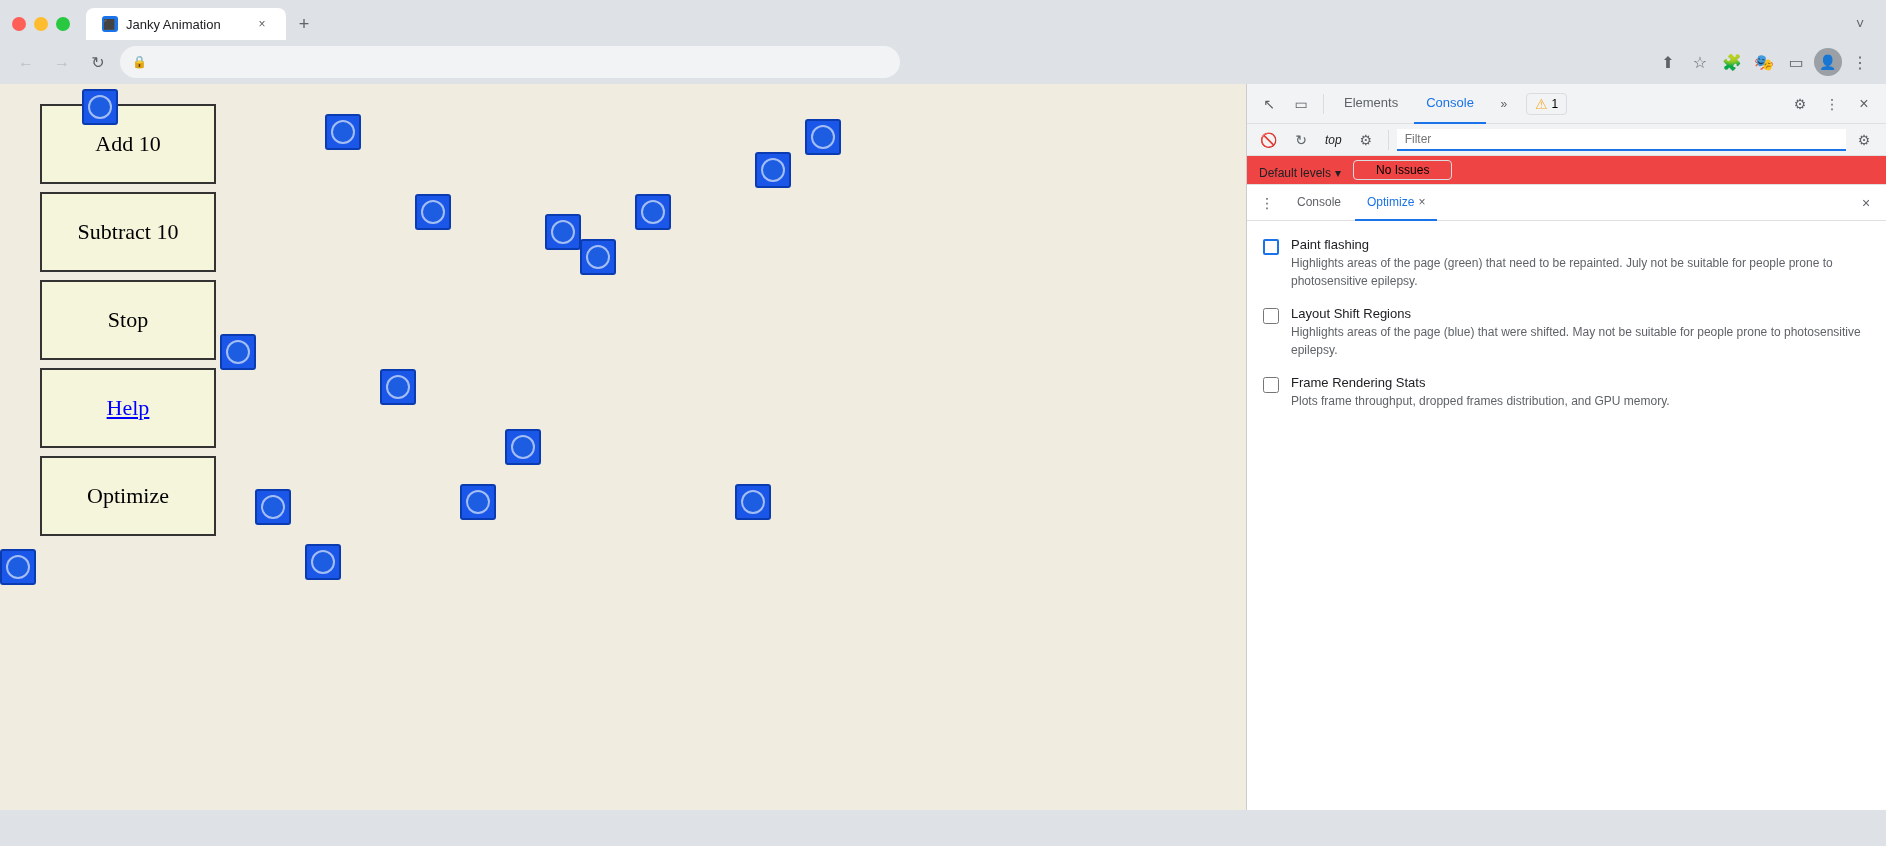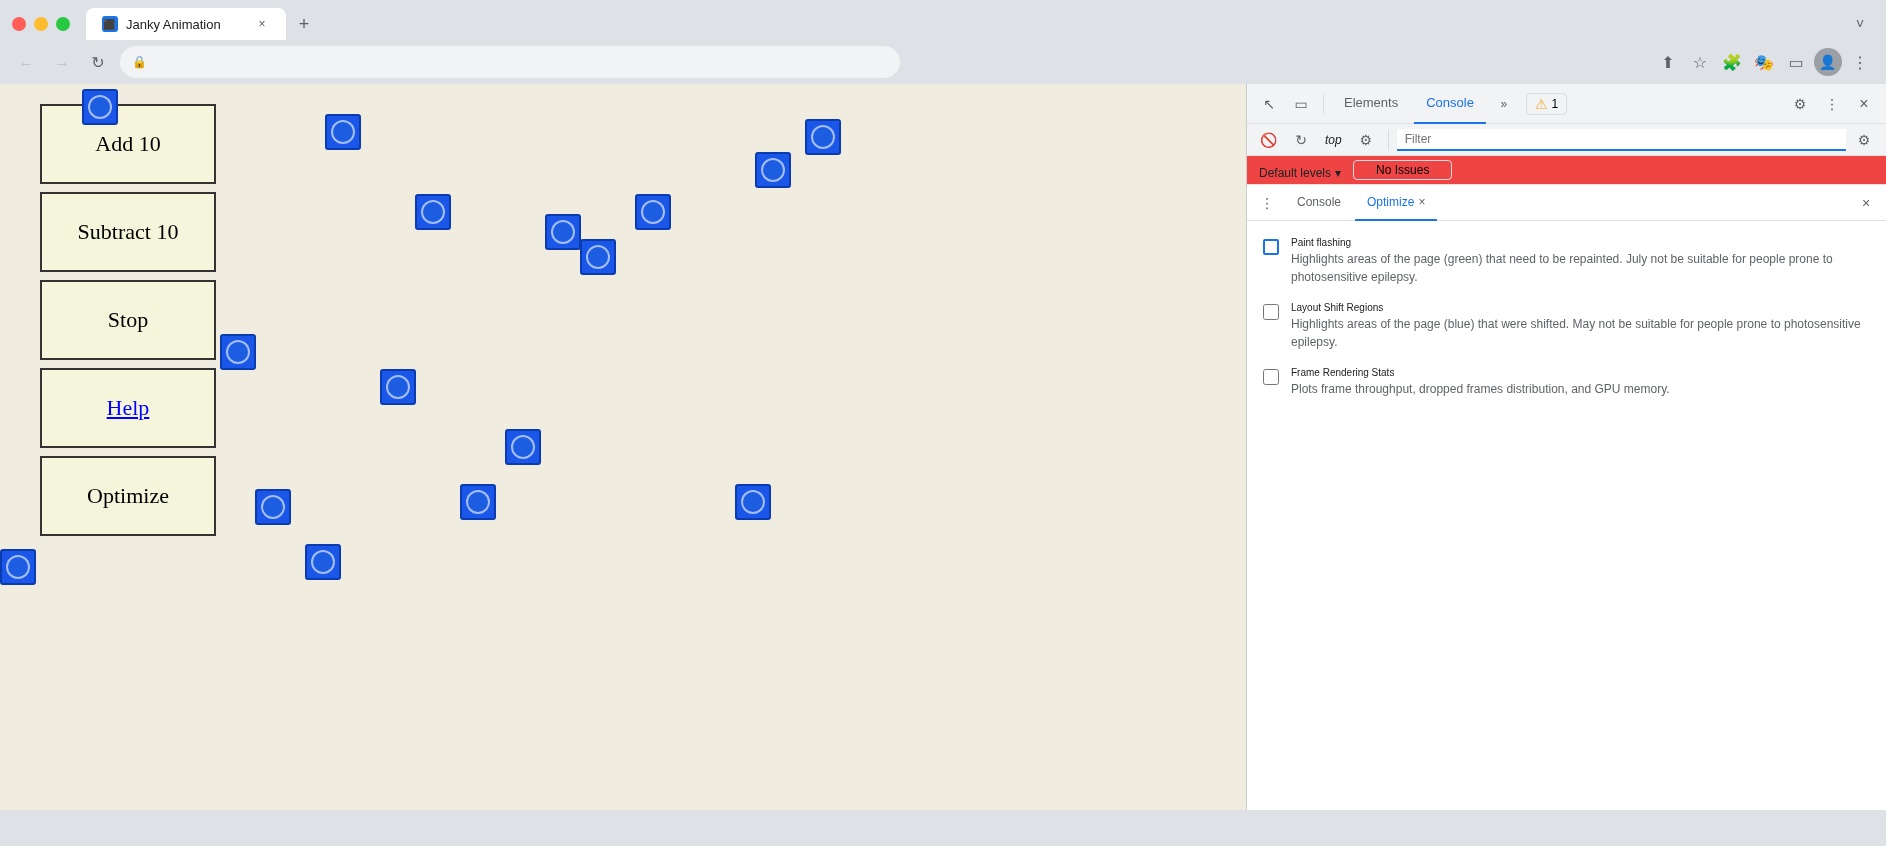--- a/index.html
+++ b/index.html
@@ -306,21 +306,21 @@
       margin-bottom: 16px;
     }
     .render-option-checkbox {
       margin-top: 2px;
       width: 16px; height: 16px;
       flex-shrink: 0;
       cursor: pointer;
     }
     .render-option-text {}
     .render-option-title {
-      font-size: 10px;
+      font-size: 13px;
       font-weight: 500;
       color: #202124;
       margin-bottom: 2px;
     }
     .render-option-desc {
       font-size: 12px;
       color: #5f6368;
       line-height: 1.5;
     }
 

